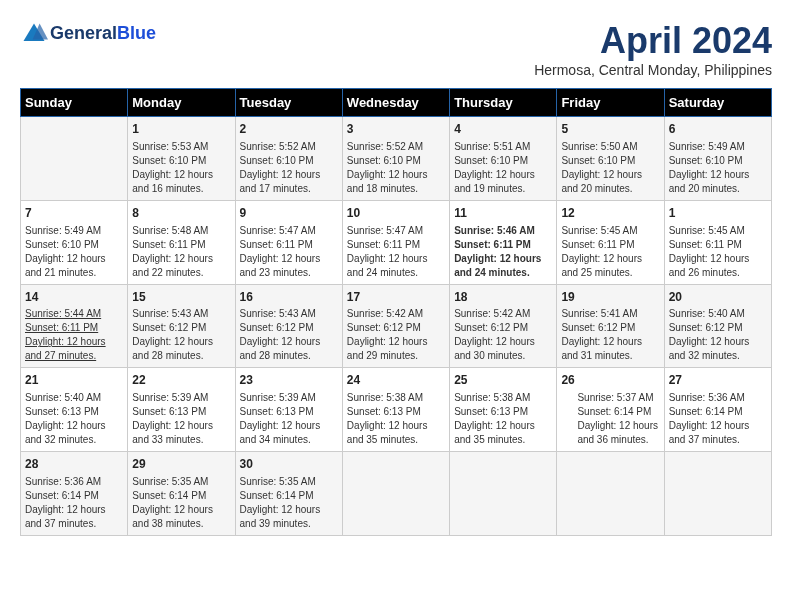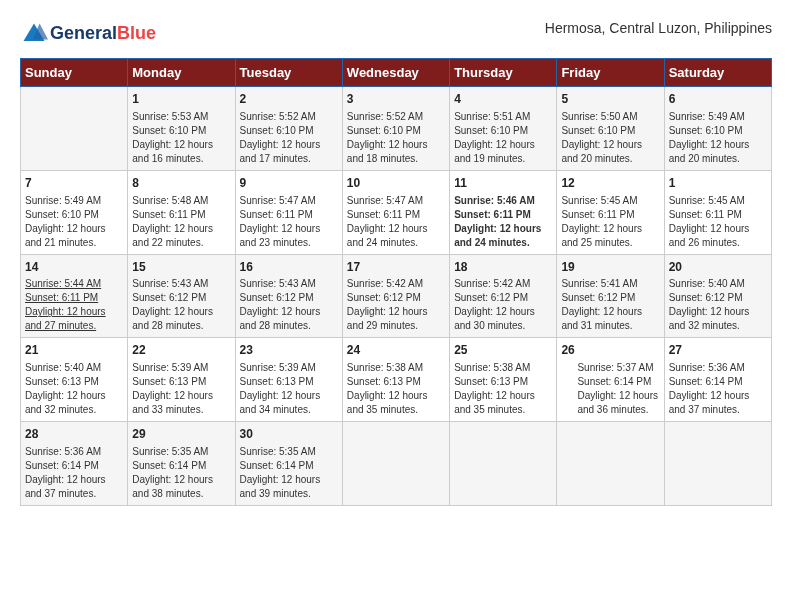--- a/index.html
+++ b/index.html
@@ -22,21 +22,21 @@
     }
     .logo-text {
       display: flex;
       flex-direction: row;
       font-size: 18px;
       font-weight: bold;
       color: #1a3a6b;
       line-height: 1.1;
     }
     .logo-text .general { color: #1a3a6b; }
-    .logo-text .blue { color: #ef4444; }
+    .logo-text .blue { color: #1d4ed8; }
     .logo-icon {
       width: 28px;
       height: 28px;
       margin-right: 2px;
     }
     .title-section {
       text-align: right;
     }
     .month-title {
       font-size: 36px;
@@ -46,21 +46,21 @@
     .location {
       font-size: 14px;
       color: #333;
     }
     table {
       width: 100%;
       border-collapse: collapse;
       font-size: 11px;
     }
     thead tr {
-      background-color: #7f1d1d;
+      background-color: #000000;
       color: white;
     }
     thead th {
       padding: 6px 4px;
       text-align: left;
       font-size: 13px;
       font-weight: bold;
       border: 1px solid #2563a8;
     }
     tbody tr {
@@ -100,21 +100,22 @@
     <svg class="logo-icon" viewBox="0 0 40 40">
       <polygon points="20,5 35,30 5,30" fill="#1a7abf"></polygon>
       <polygon points="28,5 40,28 18,28" fill="#2563a8" opacity="0.7"></polygon>
     </svg>
     <div class="logo-text">
       <span class="general">General</span>
       <span class="blue">Blue</span>
     </div>
   </div>
   <div class="title-section">
-    <div class="location">Hermosa, Central Luzon, Philippines</div>
+    <div class="month-title">April 2024</div>
+    <div class="location">Hermosa, Central Monday, Philippines</div>
   </div>
 </div>
 
 <table>
   <thead>
     <tr>
       <th>Sunday</th>
       <th>Monday</th>
       <th>Tuesday</th>
       <th>Wednesday</th>

